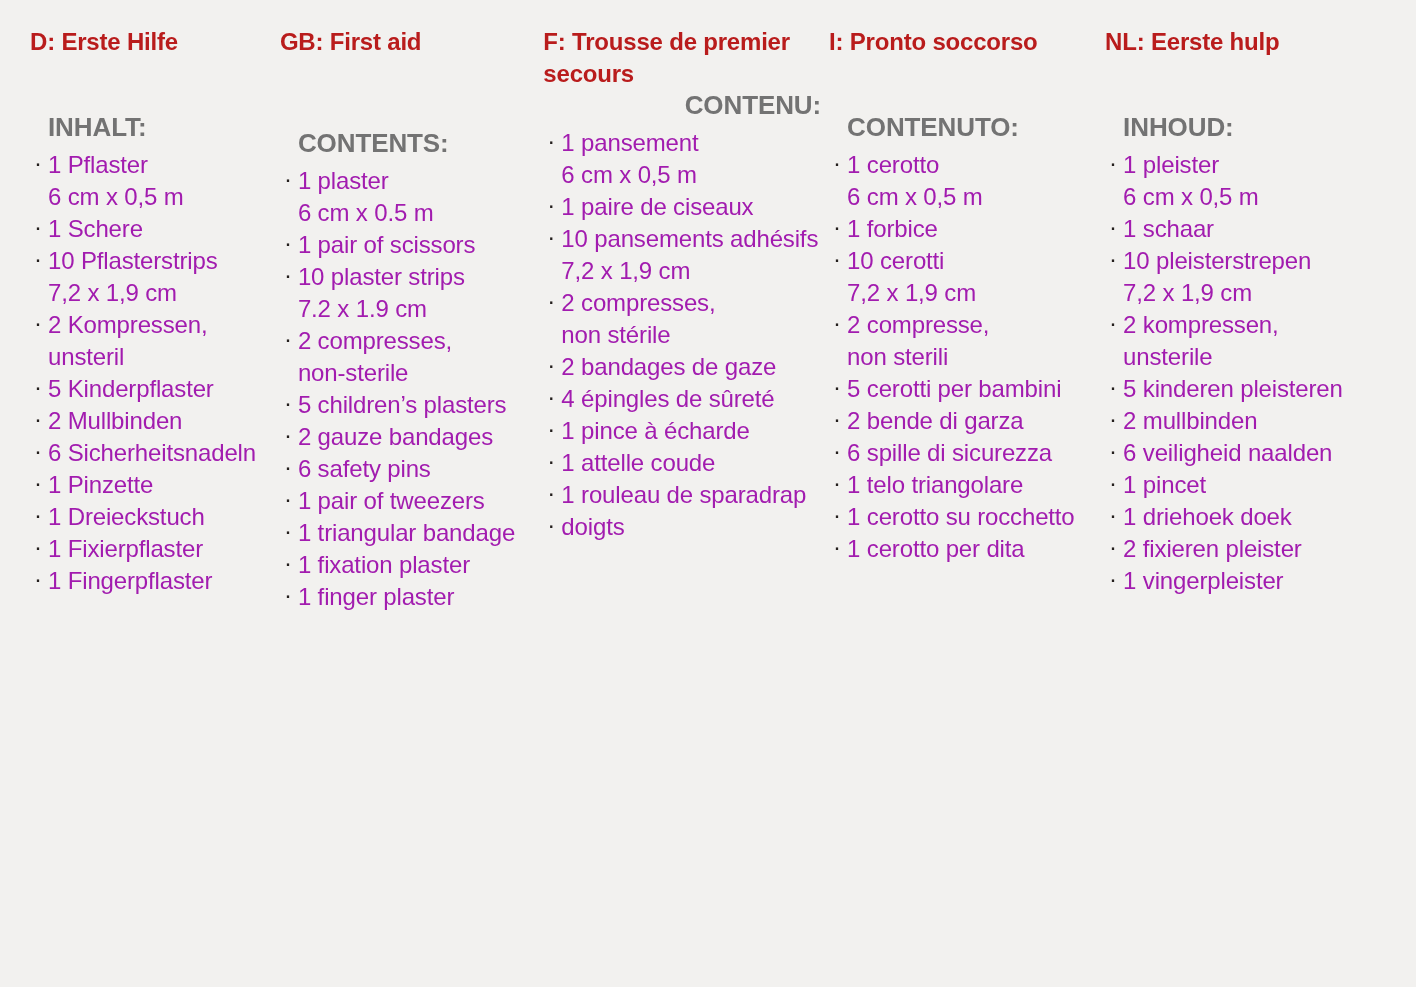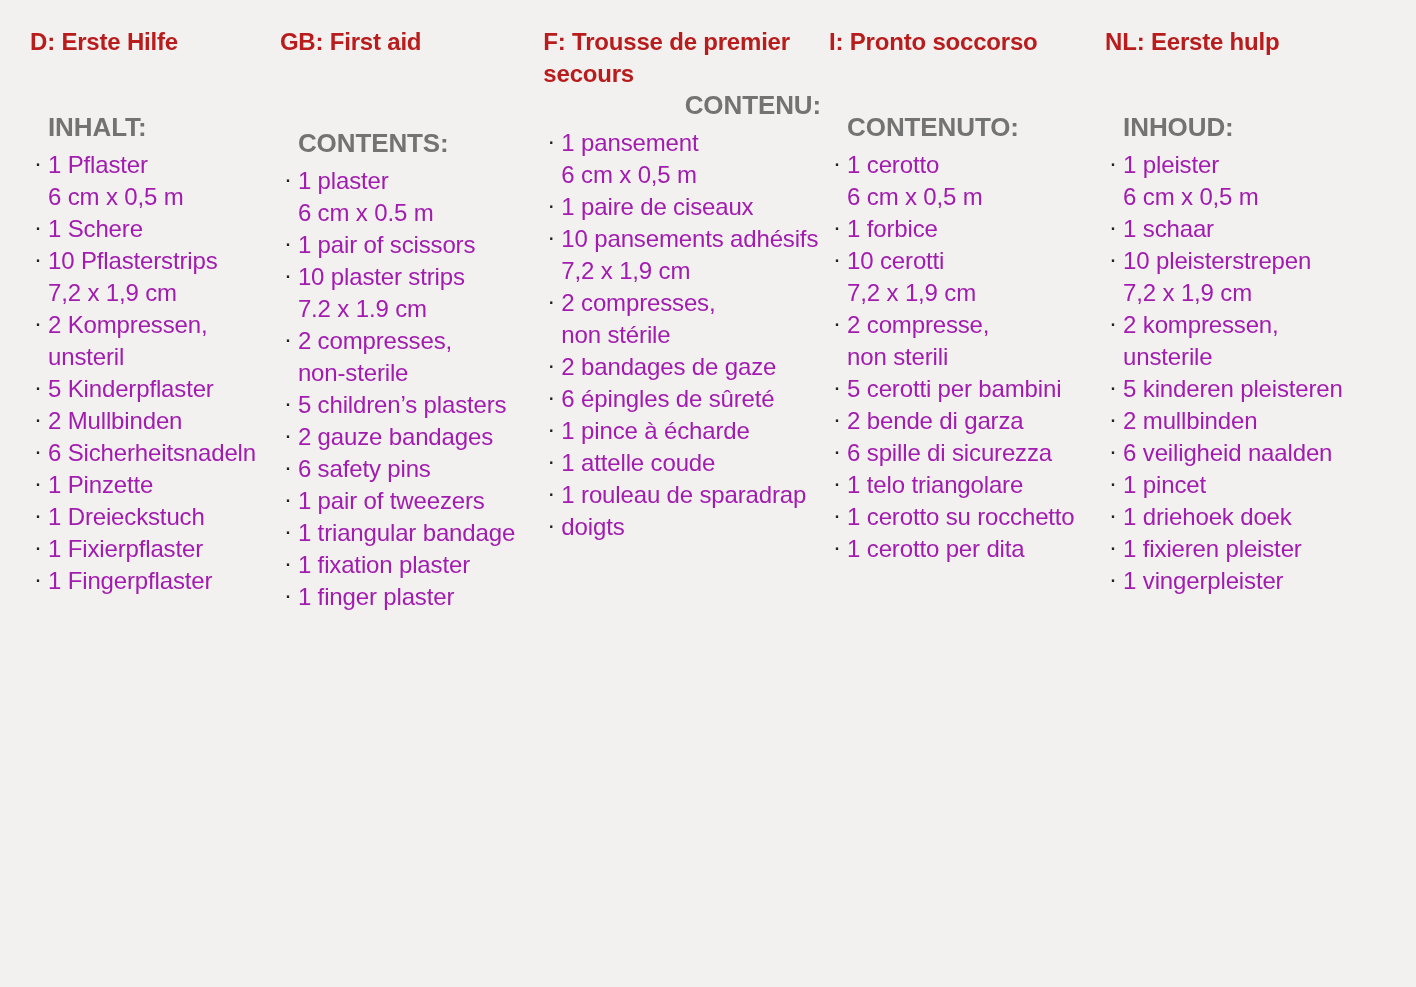--- a/index.html
+++ b/index.html
@@ -199,21 +199,21 @@
             <span class="line">7,2 x 1,9 cm</span>
           </li>
           <li class="item">
             <span class="line">2 compresses,</span>
             <span class="line">non stérile</span>
           </li>
           <li class="item">
             <span class="line">2 bandages de gaze</span>
           </li>
           <li class="item">
-            <span class="line">6 épingles de sûreté</span>
+            <span class="line">4 épingles de sûreté</span>
           </li>
           <li class="item">
             <span class="line">1 pince à écharde</span>
           </li>
           <li class="item">
             <span class="line">1 attelle coude</span>
           </li>
           <li class="item">
             <span class="line">1 rouleau de sparadrap</span>
           </li>
@@ -291,21 +291,21 @@
           <li class="item">
             <span class="line">6 veiligheid naalden</span>
           </li>
           <li class="item">
             <span class="line">1 pincet</span>
           </li>
           <li class="item">
             <span class="line">1 driehoek doek</span>
           </li>
           <li class="item">
-            <span class="line">1 fixieren pleister</span>
+            <span class="line">2 fixieren pleister</span>
           </li>
           <li class="item">
             <span class="line">1 vingerpleister</span>
           </li>
         </ul>
     </div>
 
   </div>
 </div>
 

